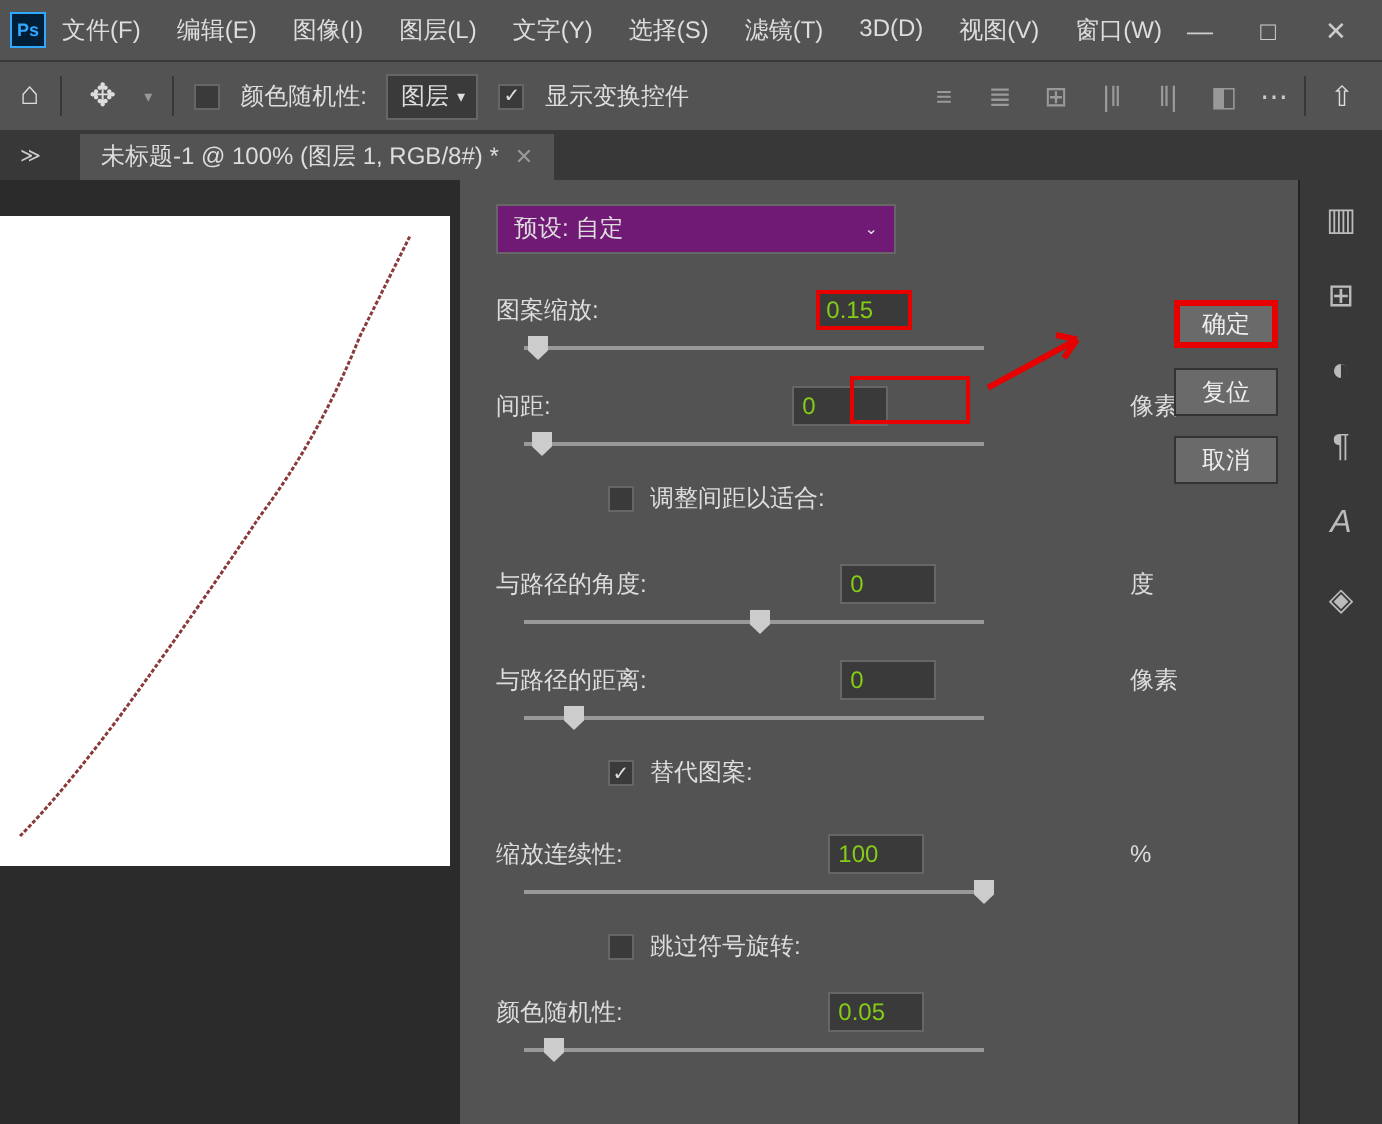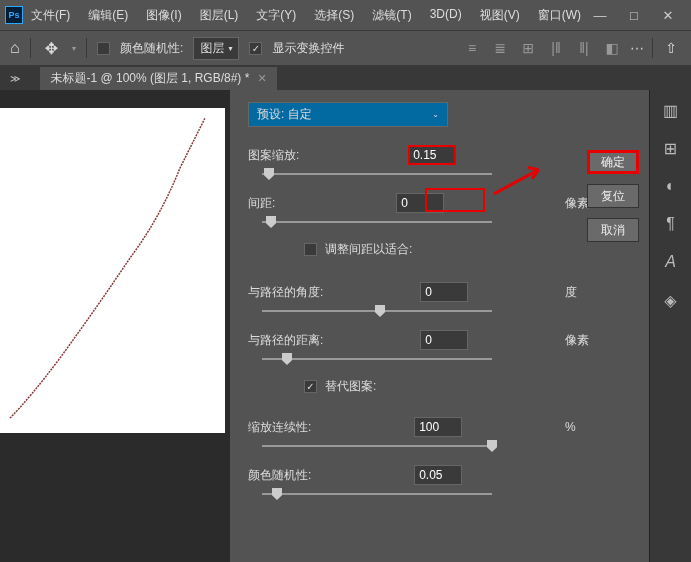--- a/index.html
+++ b/index.html
@@ -30,28 +30,28 @@
   .doc-tab { background: #535353; color: #ddd; font-size: 12px; padding: 3px 10px; display: flex; align-items: center; gap: 8px; }
   .tab-close { color: #999; font-size: 11px; }
   
   .workspace { position: absolute; top: 90px; left: 0; right: 42px; bottom: 0; display: flex; }
   .canvas-area { width: 230px; height: 100%; background: #2b2b2b; position: relative; }
   .canvas { position: absolute; top: 18px; left: 0; width: 225px; height: 325px; background: #fff; }
   .stroke-path { position: absolute; top: 0; left: 0; }
   
   .dialog { flex: 1; background: #535353; padding: 12px 14px 12px 18px; }
   .preset-row { display: flex; align-items: center; gap: 8px; margin-bottom: 18px; }
-  .preset-dd { flex: 1; max-width: 200px; background: #0369a1; border: 1px solid #666; color: #ddd; font-size: 12px; padding: 3px 8px; display: flex; justify-content: space-between; align-items: center; }
+  .preset-dd { flex: 1; max-width: 200px; background: #701a75; border: 1px solid #666; color: #ddd; font-size: 12px; padding: 3px 8px; display: flex; justify-content: space-between; align-items: center; }
   .buttons { position: absolute; top: 150px; right: 52px; display: flex; flex-direction: column; gap: 10px; }
   .btn { width: 52px; height: 24px; background: #6a6a6a; border: 1px solid #333; color: #eee; font-size: 12px; display: flex; align-items: center; justify-content: center; }
   .btn.primary { border: 3px solid #e60000; }
   
   .opt-row { display: flex; align-items: center; justify-content: space-between; gap: 6px; margin-bottom: 4px; padding-right: 42px; }
   .opt-label { color: #ddd; font-size: 12px; text-align: right; }
-  .opt-input { width: 48px; height: 20px; background: #3a3a3a; border: 1px solid #666; color: #ffffff; font-size: 12px; padding: 0 4px; text-align: left; }
+  .opt-input { width: 48px; height: 20px; background: #3a3a3a; border: 1px solid #666; color: #84cc16; font-size: 12px; padding: 0 4px; text-align: left; }
   .opt-input.highlight { border: 2px solid #e60000; padding: 0 3px; }
   .unit { color: #ddd; font-size: 12px; width: 28px; }
   .slider-track { height: 2px; background: #999; position: relative; margin: 8px 0 18px 14px; width: 230px; }
   .slider-thumb { position: absolute; top: -5px; width: 10px; height: 12px; background: #ccc; clip-path: polygon(0 0, 100% 0, 100% 60%, 50% 100%, 0 60%); }
   
   .check-row { display: flex; align-items: center; gap: 8px; padding-left: 56px; margin-bottom: 4px; }
   
   .right-panel { position: absolute; top: 90px; right: 0; width: 42px; bottom: 0; background: #383838; border-left: 1px solid #222; display: flex; flex-direction: column; padding-top: 10px; gap: 18px; align-items: center; }
   .panel-icon { color: #bbb; font-size: 16px; width: 20px; height: 20px; display: flex; align-items: center; justify-content: center; }
   
@@ -184,20 +184,24 @@
 
     <div class="opt-row" style="margin-top:22px;">
       <span class="opt-label">缩放连续性:</span>
       <input class="opt-input" value="100" style="">
       <span class="unit">%</span>
     </div>
     <div class="slider-track">
         <div class="slider-thumb" style="left:225px;"></div>
       </div>
 
+    <div class="check-row">
+      <span class="checkbox"></span>
+      <span class="opt-label">跳过符号旋转:</span>
+    </div>
 
     <div class="opt-row" style="margin-top:14px;">
       <span class="opt-label">颜色随机性:</span>
       <input class="opt-input" value="0.05" style="">
       <span class="unit"></span>
     </div>
     <div class="slider-track">
         <div class="slider-thumb" style="left:10px;"></div>
       </div>
   </div>

